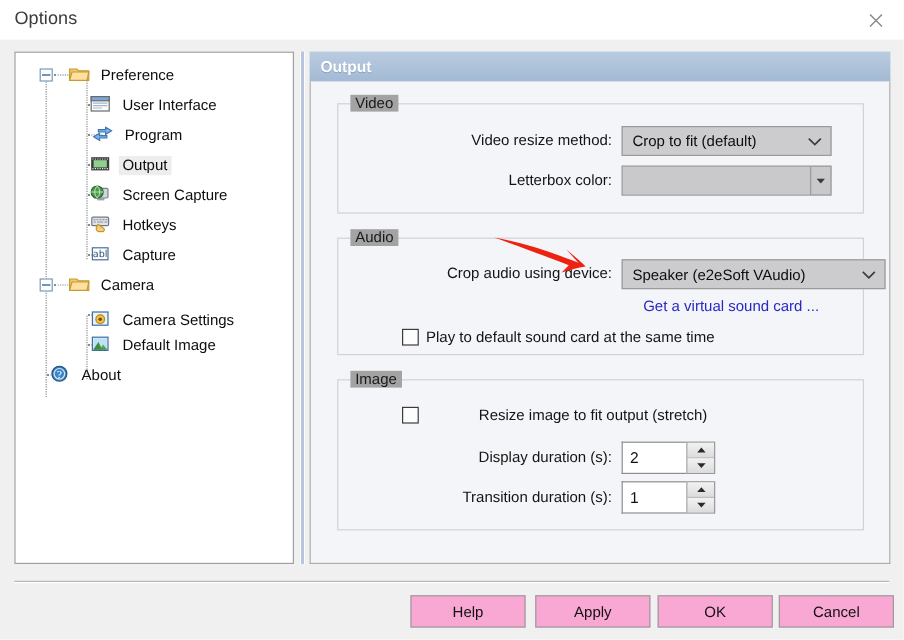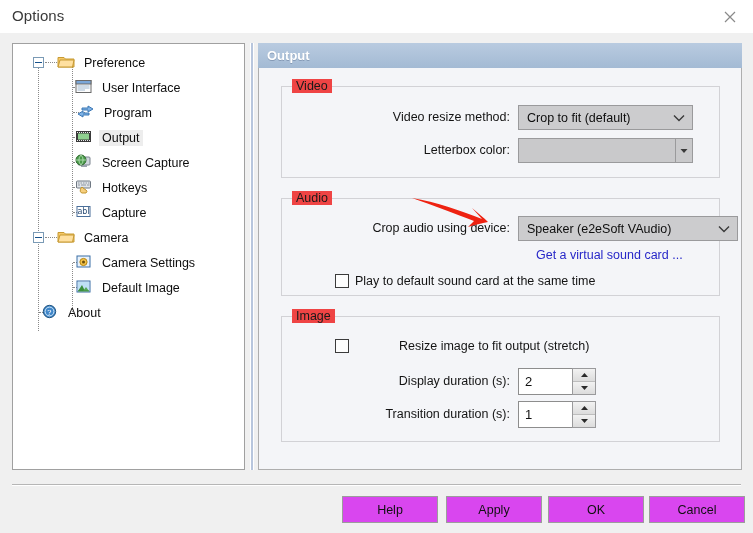--- a/index.html
+++ b/index.html
@@ -88,21 +88,21 @@
   }
 
   
   .groupbox{
     position:absolute;
     border:1px solid #d2d2d6;
     background:transparent;
   }
   .groupbox > .gtitle{
     position:absolute; top:-8px; left:10px;
-    background:#ef4444; padding:0 4px;
+    background:#a3a3a3; padding:0 4px;
     font-size:12.5px; color:#1a1a1a;
   }
 
   .fld-label{
     position:absolute; text-align:right; font-size:12.5px; color:#141414;
     white-space:nowrap;
   }
 
   
   .combo{
@@ -166,21 +166,21 @@
   .spin .sbtn.top{ border-bottom:1px solid #bdbdbd; }
   .spin .sbtn svg{ display:block; }
 
   
   #hr-sep{
     position:absolute; left:12px; top:451px; width:729px; height:2px;
     background:linear-gradient(to bottom,#b6b6b6 0 1px,#ffffff 1px 2px);
   }
   .dlgbtn{
     position:absolute; height:27px; width:96px; top:463px;
-    background:#d946ef; border:1px solid #9c9c9c;
+    background:#f9a8d4; border:1px solid #9c9c9c;
     display:flex; align-items:center; justify-content:center;
     font-size:12.5px; color:#111; cursor:default;
   }
 
   
   #annotation-arrow{
     position:absolute; left:400px; top:185px; width:100px; height:50px;
     pointer-events:none;
   }
 </style>
@@ -296,21 +296,21 @@
         <div style="width:28px;"></div>
         <span class="ico">
           <svg width="18" height="15" viewBox="0 0 18 15">
             <path d="M1 3.5 L1 13 L17 13 L17 5 L8.5 5 L7 3.5 Z" fill="#f6c867" stroke="#c79a33" stroke-width="1"></path>
             <path d="M3 6 L17 6 L15.5 13 L1 13 Z" fill="#ffe0a0" stroke="#c79a33" stroke-width="1"></path>
           </svg>
         </span>
         <span class="lbl">Camera</span>
       </div>
 
-      <div class="tnode" style="padding-left:62px;">
+      <div class="tnode" style="padding-left:62px;align-items:flex-end;">
         <div class="hline" style="left:60px; top:12px; width:12px;"></div>
         <span class="ico">
           <svg width="17" height="15" viewBox="0 0 17 15">
             <rect x="2" y="2" width="13" height="11" fill="#e9f2fb" stroke="#3a6ea5"></rect>
             <circle cx="8.5" cy="8" r="3.6" fill="#f3c24a" stroke="#b8860b"></circle>
             <circle cx="8.5" cy="8" r="1.5" fill="#6b4e0a"></circle>
           </svg>
         </span>
         <span class="lbl">Camera Settings</span>
       </div>

